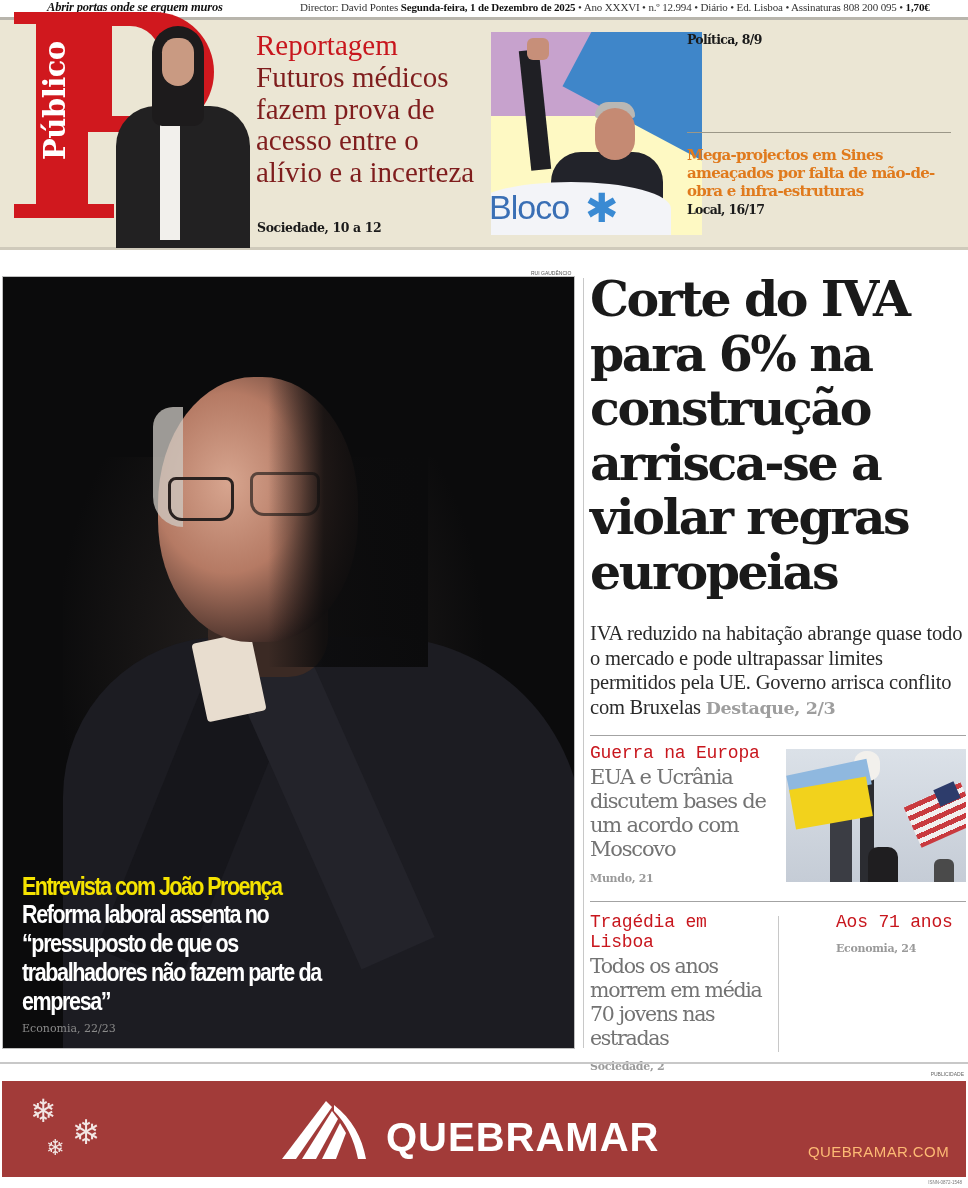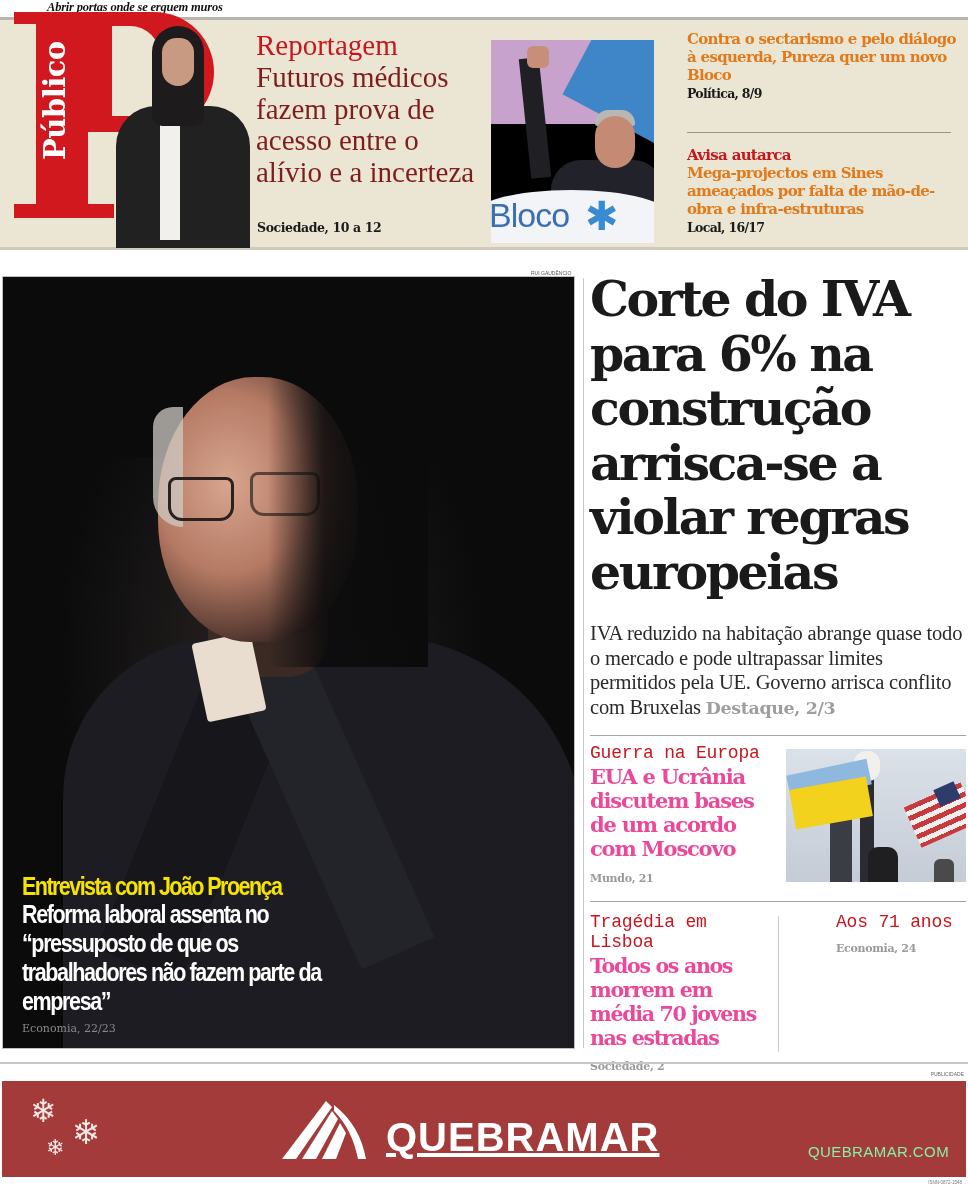--- a/index.html
+++ b/index.html
@@ -29,21 +29,21 @@
   .person1 { position: absolute; left: 112px; top: 26px; width: 140px; height: 222px; }
   .person1 .hair { position: absolute; left: 40px; top: 0; width: 52px; height: 100px; background: #1d1b1c; border-radius: 26px 26px 10px 10px; }
   .person1 .face { position: absolute; left: 50px; top: 12px; width: 32px; height: 48px; background: #c99a82; border-radius: 16px 16px 18px 18px; }
   .person1 .coat { position: absolute; left: 4px; top: 80px; width: 134px; height: 142px; background: #222122; border-radius: 40px 40px 0 0; }
   .person1 .shirt { position: absolute; left: 48px; top: 88px; width: 20px; height: 126px; background: #f2f0ec; }
 
   .rep-kicker { position: absolute; left: 256px; top: 30px; font-family: "Liberation Serif", serif; font-size: 29px; color: #c8161d; line-height: 31px; }
   .rep-head { position: absolute; left: 256px; top: 62px; width: 230px; font-family: "Liberation Serif", serif; font-size: 29px; color: #7f1d1d; line-height: 31.5px; }
   .rep-page { position: absolute; left: 257px; top: 220px; font-family: "DejaVu Serif", serif; font-weight: bold; font-size: 12.5px; color: #1a1a1a; letter-spacing: -0.4px; text-align: right; }
 
-  .bloco-photo { position: absolute; left: 491px; top: 40px; width: 163px; height: 203px; overflow: hidden; background: #000000; }
+  .bloco-photo { position: absolute; left: 491px; top: 32px; width: 211px; height: 203px; overflow: hidden; background: #fef9c3; }
   .bloco-photo .purple { position: absolute; left: 0; top: 0; width: 181px; height: 84px; background: #c7a2cd; }
   .bloco-photo .blue { position: absolute; left: 95px; top: -40px; width: 160px; height: 140px; background: #3f86c9; transform: rotate(28deg); }
   .bloco-photo .arm { position: absolute; left: 34px; top: 18px; width: 20px; height: 120px; background: #1f1f24; transform: rotate(-6deg); }
   .bloco-photo .fist { position: absolute; left: 36px; top: 6px; width: 22px; height: 22px; background: #c78f79; border-radius: 6px; }
   .bloco-photo .body { position: absolute; left: 60px; top: 120px; width: 112px; height: 90px; background: #22232a; border-radius: 30px 30px 0 0; }
   .bloco-photo .head { position: absolute; left: 104px; top: 76px; width: 40px; height: 52px; background: #c58a73; border-radius: 20px; }
   .bloco-photo .head-hair { position: absolute; left: 104px; top: 70px; width: 40px; height: 16px; background: #b9b7b4; border-radius: 20px 20px 4px 4px; }
   .bloco-photo .podium { position: absolute; left: -20px; top: 150px; width: 200px; height: 80px; background: #f3f4f8; border-radius: 60% 60% 0 0 / 40% 40% 0 0; }
   .bloco-photo .podium-text { position: absolute; left: -2px; top: 156px; font-family: "Liberation Sans", sans-serif; font-size: 34px; color: #3a6fb5; letter-spacing: -1px; }
   .bloco-photo .star { position: absolute; left: 94px; top: 156px; font-size: 40px; color: #3a8ad3; line-height: 40px; }
@@ -78,21 +78,21 @@
   
   .col-rule { position: absolute; left: 583px; top: 278px; width: 1px; height: 770px; background: #c8c8c8; }
 
   .lead-head { position: absolute; left: 590px; top: 272px; width: 372px; font-family: "DejaVu Serif", serif; font-weight: bold; font-size: 49px; line-height: 54.5px; color: #1a1a1a; letter-spacing: -2.4px; }
   .lead-sub { position: absolute; left: 590px; top: 621px; width: 378px; font-family: "Liberation Serif", serif; font-size: 20.5px; line-height: 24.5px; color: #2a2a2a; letter-spacing: -0.2px; }
   .lead-sub .ref { font-family: "DejaVu Serif", serif; font-weight: bold; font-size: 17.5px; color: #9e9e9e; letter-spacing: -0.4px; }
   .rule-h1 { position: absolute; left: 590px; top: 735px; width: 376px; height: 1px; background: #a3a3a3; }
 
   .ukr-block { position: absolute; left: 590px; top: 743px; width: 190px; font-family: "DejaVu Serif", serif; }
   .kicker-red { font-family: Liberation Mono, monospace; font-size: 18px; color: #c8161d; line-height: 20px; letter-spacing: -0.2px; }
-  .small-head { font-weight: bold; font-size: 21px; line-height: 24px; color: #ec4899; letter-spacing: -1.2px; margin-top: 2px; }
+  .small-head { font-weight: normal; font-size: 21px; line-height: 24px; color: #737373; letter-spacing: -1.2px; margin-top: 2px; }
   .page-ref { font-family: "DejaVu Serif", serif; font-weight: bold; font-size: 11px; color: #9a9a9a; margin-top: 11px; letter-spacing: -0.3px; }
 
   .ukr-photo { position: absolute; left: 786px; top: 749px; width: 180px; height: 133px; background: linear-gradient(180deg, #dbe1e8 0%, #c5ccd6 100%); overflow: hidden; }
   .ukr-photo .flag-blue { position: absolute; left: 2px; top: 18px; width: 82px; height: 26px; background: #8fb8df; transform: rotate(-12deg); }
   .ukr-photo .flag-yellow { position: absolute; left: 6px; top: 34px; width: 78px; height: 40px; background: #f2d21c; transform: rotate(-10deg); }
   .ukr-photo .lamp-head { position: absolute; left: 68px; top: 2px; width: 26px; height: 30px; background: #f2f0ec; border-radius: 12px; }
   .ukr-photo .lamp { position: absolute; left: 74px; top: 30px; width: 14px; height: 103px; background: #2b2c31; }
   .ukr-photo .lamp2 { position: absolute; left: 44px; top: 70px; width: 22px; height: 63px; background: #3b3d44; }
   .ukr-photo .us-flag { position: absolute; left: 124px; top: 44px; width: 62px; height: 44px; background: repeating-linear-gradient(180deg, #c93a3f 0 5px, #f1eeee 5px 10px); transform: rotate(-24deg); }
   .ukr-photo .us-canton { position: absolute; left: 150px; top: 36px; width: 22px; height: 18px; background: #2d3c6b; transform: rotate(-24deg); }
@@ -107,29 +107,30 @@
   .lisboa-block .small-head, .mota-block .small-head { font-size: 20.5px; line-height: 24px; letter-spacing: -1.3px; }
   .lisboa-block .page-ref, .mota-block .page-ref { margin-top: 10px; }
 
   .rule-h3 { position: absolute; left: 0; top: 1062px; width: 968px; height: 2px; background: #c8c8c8; }
 
   
   .pub-label { position: absolute; right: 4px; top: 1071px; font-family: "Liberation Sans", sans-serif; font-size: 5px; color: #666; }
   .ad { position: absolute; left: 2px; top: 1081px; width: 964px; height: 96px; background: #a23b39; overflow: hidden; }
   .ad .flake { position: absolute; color: #f2e6e4; font-family: "DejaVu Sans", sans-serif; line-height: 1; }
   .ad .logo-mark { position: absolute; left: 278px; top: 16px; width: 90px; height: 64px; }
-  .ad .brand { position: absolute; left: 384px; top: 36px; font-family: "Liberation Sans", sans-serif; font-weight: bold; font-size: 40px; color: #ffffff; letter-spacing: 1px; line-height: 40px; text-decoration: underline; }
-  .ad .url { position: absolute; left: 806px; top: 62px; font-family: "Liberation Sans", sans-serif; font-size: 15px; color: #86efac; letter-spacing: 0.4px; }
+  .ad .brand { position: absolute; left: 384px; top: 36px; font-family: "Liberation Sans", sans-serif; font-weight: bold; font-size: 40px; color: #ffffff; letter-spacing: 1px; line-height: 40px; }
+  .ad .url { position: absolute; left: 806px; top: 62px; font-family: "Liberation Sans", sans-serif; font-size: 15px; color: #fdba74; letter-spacing: 0.4px; }
   .issn { position: absolute; right: 6px; top: 1180px; font-family: "Liberation Sans", sans-serif; font-size: 4.5px; color: #777; }
 </style>
 </head>
 <body>
 
 <div class="topbar">
   <span class="motto">Abrir portas onde se erguem muros</span>
+  <span class="meta"><span>Director: David Pontes</span> <b>Segunda-feira, 1 de Dezembro de 2025</b> <span>• Ano XXXVI</span> <span>• n.º 12.994</span> <span>• Diário</span> <span>• Ed. Lisboa</span> <span>• Assinaturas 808 200 095</span><span> • </span><b>1,70€</b></span>
 </div>
 <div class="topbar-rule"></div>
 
 <div class="band"></div>
 <div class="band-bottom"></div>
 
 <div class="logo-p">
   <div class="bowl"></div>
   <div class="bowl-in"></div>
   <div class="serif-top"></div>
@@ -158,26 +159,24 @@
   <div class="fist"></div>
   <div class="body"></div>
   <div class="head-hair"></div>
   <div class="head"></div>
   <div class="podium"></div>
   <div class="podium-text">Bloco</div>
   <div class="star">✱</div>
 </div>
 
 <div class="be-block">
-  <div class="be-head">Contra o sectarismo e pelo diálogo à esquerda, Pureza quer um novo Bloco</div>
   <div class="be-page">Política, 8/9</div>
 </div>
 <div class="be-rule"></div>
 <div class="sines-block">
-  <div class="be-kicker">Avisa autarca</div>
   <div class="be-head">Mega-projectos em Sines ameaçados por falta de mão-de-obra e infra-estruturas</div>
   <div class="be-page">Local, 16/17</div>
 </div>
 
 <div class="credit" style="left:531px; top:270px;">RUI GAUDÊNCIO</div>
 <div class="main-photo">
   <div class="mp-glow"></div>
   <div class="mp-jacket"></div>
   <div class="mp-lapel-l"></div>
   <div class="mp-lapel-r"></div>

